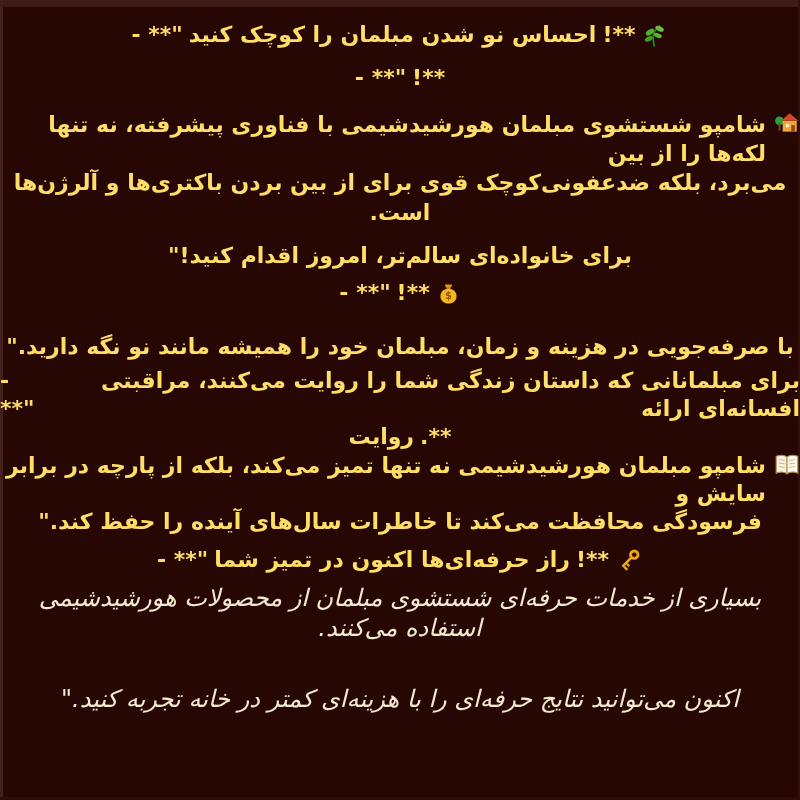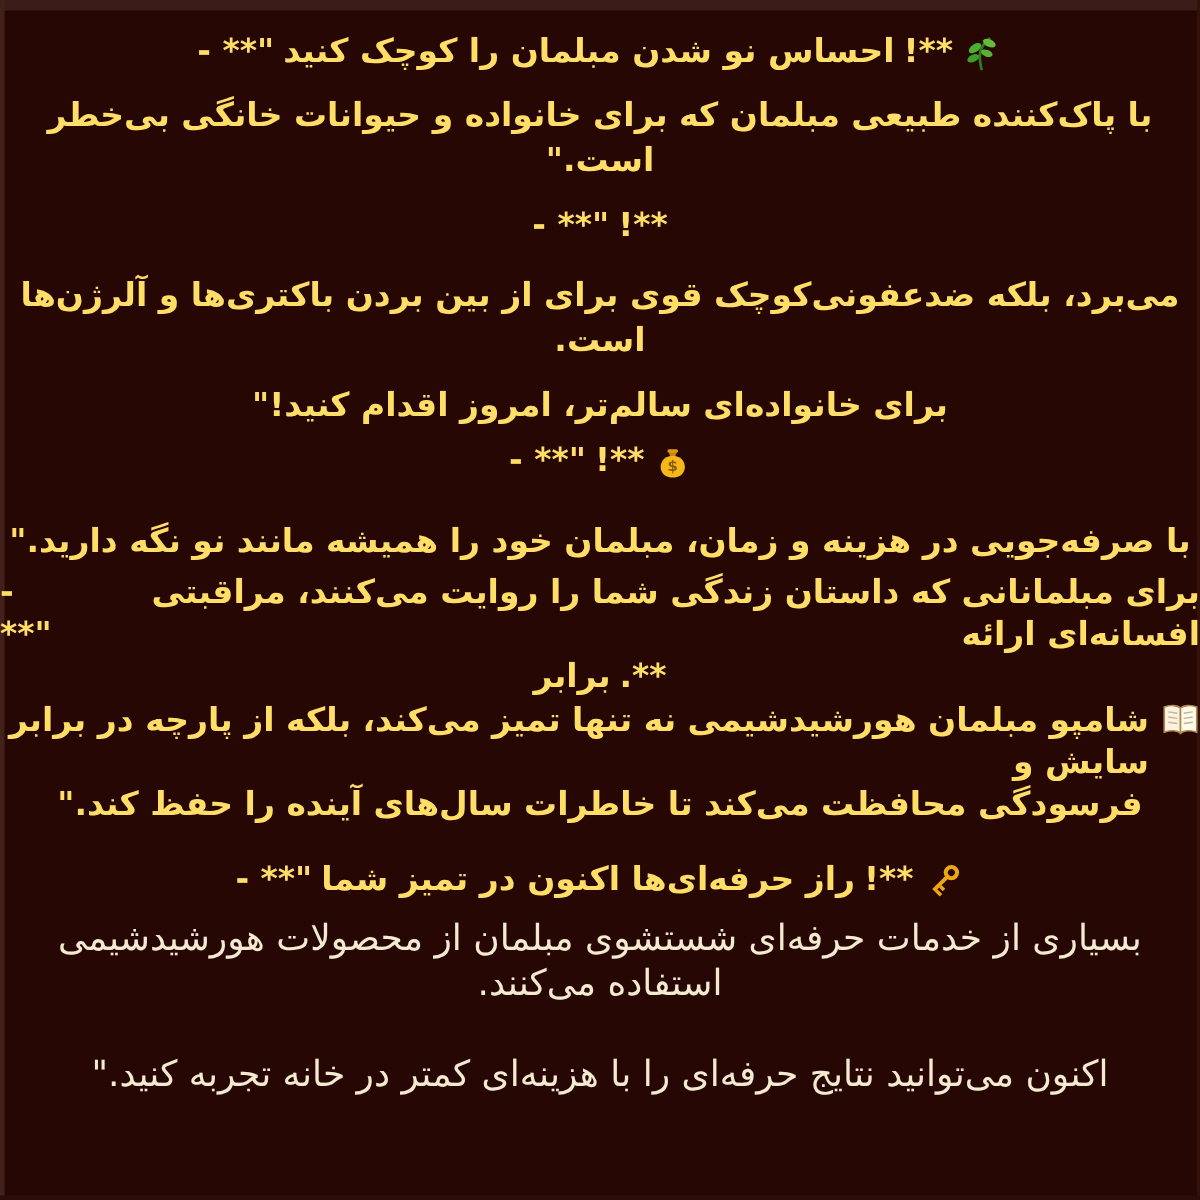--- a/index.html
+++ b/index.html
@@ -18,27 +18,27 @@
     padding-top:13px;
   }
   .row{display:flex;direction:ltr;align-items:center;justify-content:center;gap:6px;line-height:30px;}
   .row-iconed{display:flex;flex-direction:row-reverse;align-items:flex-start;justify-content:center;gap:8px;}
   .fa{direction:rtl;unicode-bidi:isolate;}
   .ltr{direction:ltr;unicode-bidi:isolate;}
   .center{text-align:center;}
   .yellow{color:#ffde67;font-weight:700;font-size:22px;}
   .cream{color:#f3ead0;font-weight:400;font-size:24px;}
   .lh{line-height:29px;}
-  .lh2{line-height:34px;}
+  .lh2{line-height:34px;font-style:italic;}
   .line{line-height:30px;}
   .icon{display:inline-flex;flex:0 0 auto;}
   .icon svg{display:block;}
   
   .mb13{margin-bottom:13px;} .mb17{margin-bottom:17px;} .mb7{margin-bottom:7px;}
-  .mb1{margin-bottom:1px;} .mb5{margin-bottom:5px;margin-top:23px;} .mb3{margin-bottom:8px;} .mb24{margin-bottom:20px;text-align:right;}
+  .mb1{margin-bottom:1px;} .mb5{margin-bottom:5px;margin-top:23px;} .mb3{margin-bottom:18px;} .mb24{margin-bottom:8px;text-align:right;}
 </style>
 </head>
 <body>
 
 <div class="canvas">
   <div class="edge-top"></div>
   <div class="edge-left"></div>
   <div class="edge-right"></div>
   <div class="edge-bottom"></div>
 
@@ -52,27 +52,39 @@
         <svg width="27" height="27" viewBox="0 0 24 24">
           <path d="M12 22 C10 14 10 8 17 3" stroke="#2e7d22" stroke-width="1.6" fill="none"></path>
           <ellipse cx="8" cy="9" rx="4.2" ry="2.3" fill="#4caf2e" transform="rotate(-35 8 9)"></ellipse>
           <ellipse cx="16.5" cy="6" rx="4" ry="2.2" fill="#66bb3a" transform="rotate(25 16.5 6)"></ellipse>
           <ellipse cx="7" cy="15" rx="3.8" ry="2.1" fill="#3e9e28" transform="rotate(-25 7 15)"></ellipse>
           <ellipse cx="15" cy="12" rx="3.6" ry="2" fill="#58b334" transform="rotate(20 15 12)"></ellipse>
         </svg>
       </span>
     </div>
 
-    <div class="line yellow center fa mb13">با پاک‌کننده طبیعی مبلمان که برای خانواده و حیوانات خانگی بی‌خطر است."</div>
 
     <div class="row yellow mb17">
       <span class="ltr">- **"</span>
       <span class="ltr">!**</span>
     </div>
 
+    <div class="row-iconed yellow lh">
+      <span class="icon">
+        <svg width="26" height="26" viewBox="0 0 24 24">
+          <circle cx="5" cy="10" r="4" fill="#2f9e3f"></circle>
+          <rect x="4.2" y="12" width="1.8" height="7" fill="#7a4a1d"></rect>
+          <rect x="8" y="10" width="13" height="10" fill="#f0a43c"></rect>
+          <path d="M6.5 10 L14.5 3 L22.5 10 Z" fill="#cf4a27"></path>
+          <rect x="10.8" y="12.8" width="3.2" height="3" fill="#fff3c4"></rect>
+          <rect x="16" y="14" width="3.2" height="6" fill="#8a4a16"></rect>
+        </svg>
+      </span>
+      <span class="fa">شامپو شستشوی مبلمان هورشیدشیمی با فناوری پیشرفته، نه تنها لکه‌ها را از بین</span>
+    </div>
     <div class="line yellow center fa lh mb13">می‌برد، بلکه ضدعفونی‌کوچک قوی برای از بین بردن باکتری‌ها و آلرژن‌ها است.</div>
 
     <div class="line yellow center fa mb7">برای خانواده‌ای سالم‌تر، امروز اقدام کنید!"</div>
 
     <div class="row yellow mb1">
       <span class="ltr">- **"</span>
       <span class="ltr">!**</span>
       <span class="icon">
         <svg width="25" height="25" viewBox="0 0 24 24">
           <path d="M9 4.5 L15 4.5 L13.5 8 L10.5 8 Z" fill="#c8860d"></path>
@@ -83,21 +95,21 @@
       </span>
     </div>
 
     <div class="line yellow center fa mb5">با صرفه‌جویی در هزینه و زمان، مبلمان خود را همیشه مانند نو نگه دارید."</div>
 
     <div class="row yellow lh" style="line-height:28px">
       <span class="ltr">- **"</span>
       <span class="fa">برای مبلمانانی که داستان زندگی شما را روایت می‌کنند، مراقبتی افسانه‌ای ارائه</span>
     </div>
     <div class="row yellow mb1" style="line-height:28px">
-      <span class="fa">برابر</span>
+      <span class="fa">روایت</span>
       <span class="ltr">.**</span>
     </div>
 
     <div class="row-iconed yellow" style="line-height:28px">
       <span class="icon">
         <svg width="26" height="26" viewBox="0 0 24 24">
           <path d="M2 4 C6 2.5 10 3 12 4.5 L12 20 C10 18.5 6 18 2 19.5 Z" fill="#f7f2e2" stroke="#b08948" stroke-width="1"></path>
           <path d="M22 4 C18 2.5 14 3 12 4.5 L12 20 C14 18.5 18 18 22 19.5 Z" fill="#fdf9ec" stroke="#b08948" stroke-width="1"></path>
           <line x1="4.5" y1="7" x2="10" y2="7.8" stroke="#c9b58a" stroke-width="0.9"></line>
           <line x1="14" y1="7.8" x2="19.5" y2="7" stroke="#c9b58a" stroke-width="0.9"></line>

